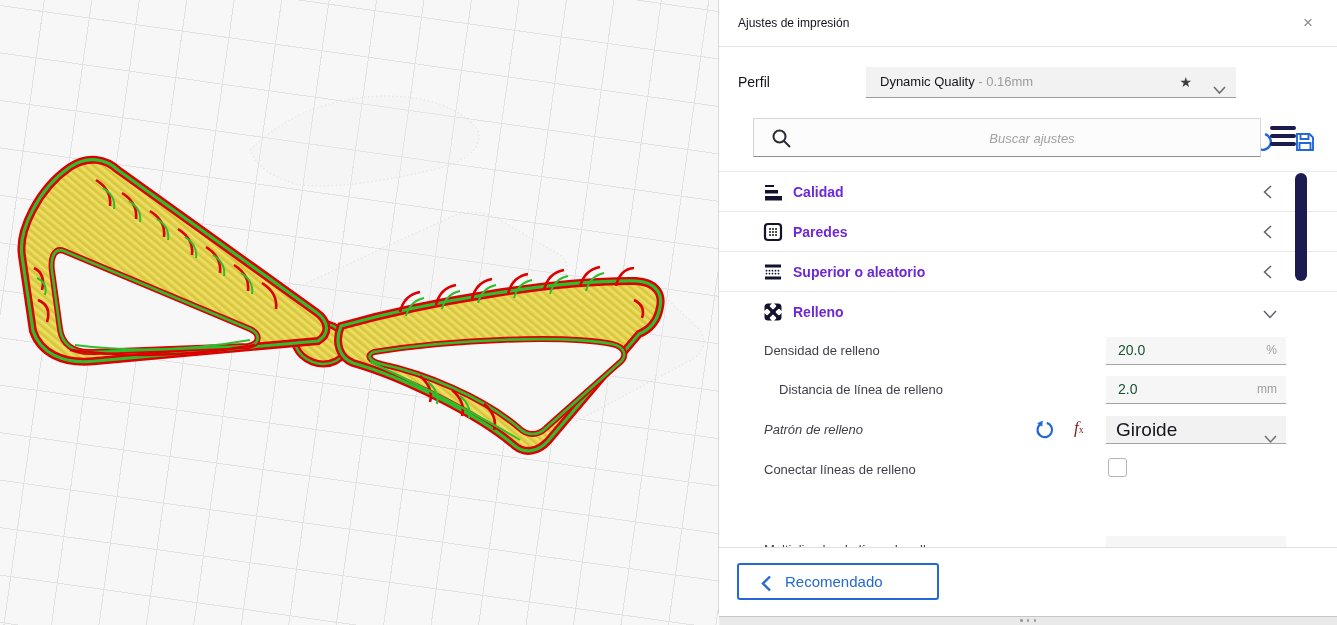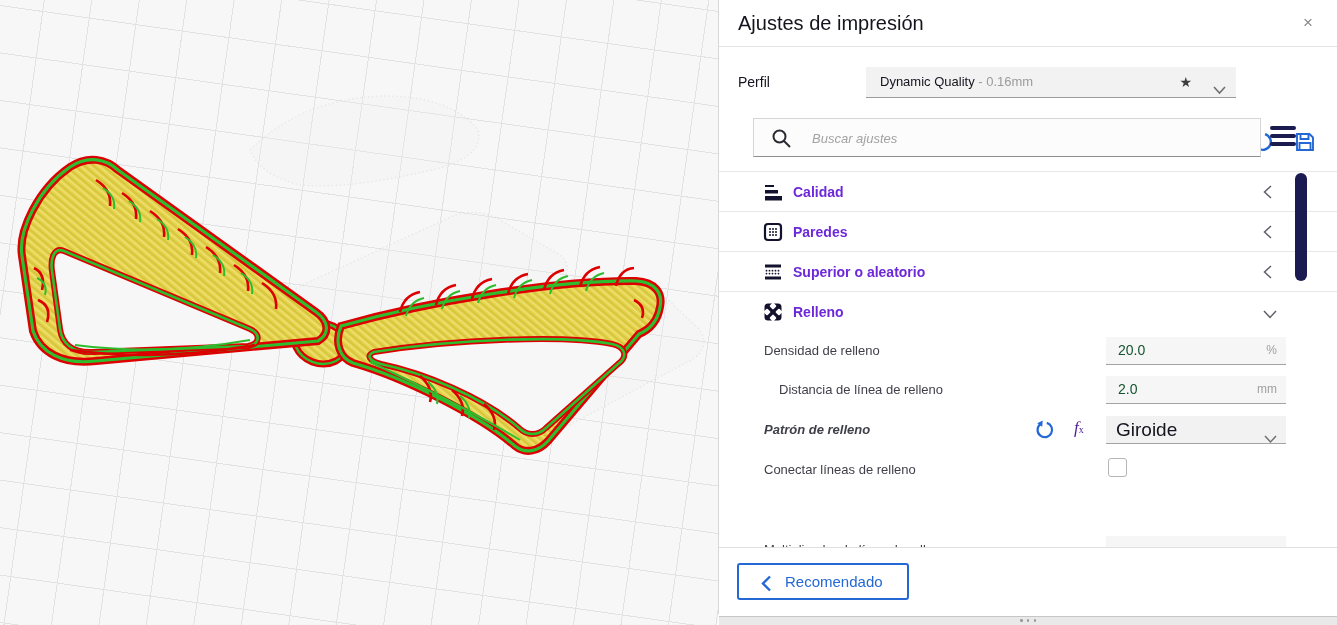--- a/index.html
+++ b/index.html
@@ -9,37 +9,37 @@
   .viewport::before{content:"";position:absolute;left:-25%;top:-25%;width:160%;height:160%;
     background-image:
       repeating-linear-gradient(97deg,#e2e2e2 0 1px,transparent 1px 47px),
       repeating-linear-gradient(7deg,#e2e2e2 0 1px,transparent 1px 47px);
     transform:rotate(1deg);}
   .model-svg{position:absolute;left:0;top:0;}
   
   .panel{position:absolute;left:718px;top:0;width:619px;height:614px;background:#ffffff;
     border-left:1px solid #d8d8d8;box-sizing:border-box;color:#14141e;}
   .title-bar{position:absolute;left:0;top:0;width:100%;height:47px;border-bottom:1px solid #e3e3e3;box-sizing:border-box;}
-  .title-bar .t{position:absolute;left:19px;top:0;line-height:47px;font-size:20px;color:#14141e;}
+  .title-bar .t{position:absolute;left:19px;top:0;line-height:47px;font-size:12px;color:#14141e;}
   .close-btn{position:absolute;right:18px;top:12px;width:22px;height:22px;line-height:22px;text-align:center;
     font-size:17px;color:#8a8a8a;cursor:pointer;}
   .profile-row{position:absolute;left:0;top:60px;width:100%;height:46px;}
   .profile-label{position:absolute;left:19px;top:7px;height:31px;line-height:31px;font-size:14px;}
   .profile-dd{position:absolute;left:147px;top:7px;width:370px;height:31px;background:#f2f2f2;
     border-bottom:1px solid #9c9c9c;box-sizing:border-box;font-size:13px;line-height:30px;cursor:pointer;}
   .profile-dd .val{margin-left:14px;color:#14141e;}
   .profile-dd .suffix{color:#9b9b9b;}
   .profile-dd .star{position:absolute;right:44px;top:0;color:#3f3f3f;font-size:14px;}
   .profile-dd .chev{position:absolute;right:10px;top:9px;}
   .icon-btn{position:absolute;top:71px;width:24px;height:24px;cursor:pointer;}
   .search-box{position:absolute;left:34px;top:118px;width:508px;height:39px;background:#fcfcfc;
     border:1px solid #d6d6d6;border-bottom:1px solid #8f8f8f;box-sizing:border-box;}
   .search-box svg{position:absolute;left:17px;top:9px;}
   .search-box input{position:absolute;left:56px;top:0;width:440px;height:37px;border:none;background:transparent;
-    outline:none;font-size:13px;font-style:italic;color:#3b82f6;font-family:"Liberation Sans",sans-serif;}
+    outline:none;font-size:13px;font-style:italic;color:#3b82f6;font-family:"Liberation Sans",sans-serif;text-align:center;}
   .search-box input::placeholder{color:#a2a2a2;font-style:italic;}
   .hamburger{position:absolute;left:551px;top:126px;width:28px;height:22px;cursor:pointer;}
   .hamburger div{width:26px;height:3.5px;background:#1b1b4f;border-radius:2px;margin:0 0 4.5px 0;}
   .setting-list{position:absolute;left:0;top:170px;width:100%;height:377px;overflow:hidden;}
   .cat-row{position:absolute;left:0;width:100%;height:40px;border-top:1px solid #e8e8e8;box-sizing:border-box;cursor:pointer;}
   .cat-row .cicon{position:absolute;left:44px;top:10px;}
   .cat-row .clabel{position:absolute;left:74px;top:0;line-height:40px;font-size:14px;font-weight:bold;color:#6d28d9;}
   .cat-row .cchev{position:absolute;left:544px;top:13px;}
   .set-row{position:absolute;left:0;width:100%;height:40px;}
   .set-label{position:absolute;top:0;line-height:40px;font-size:13px;color:#3f3f49;}
@@ -50,21 +50,21 @@
   .num-field .unit{position:absolute;right:9px;top:0;line-height:27px;font-size:12px;color:#a0a0a0;}
   .dd-field{position:absolute;left:387px;top:6px;width:180px;height:28px;background:#f2f2f2;
     border-bottom:1px solid #a3a3a3;box-sizing:border-box;font-size:19px;line-height:27px;cursor:pointer;}
   .dd-field .val{margin-left:10px;}
   .dd-field .chev{position:absolute;right:9px;top:8px;}
   .checkbox{position:absolute;left:389px;top:8px;width:19px;height:19px;background:#fff;
     border:1px solid #b5b5b5;border-radius:3px;box-sizing:border-box;cursor:pointer;}
   .row-icon{position:absolute;cursor:pointer;}
   .scrollbar{position:absolute;left:576px;top:173px;width:12px;height:108px;background:#1b1b52;border-radius:6px;}
   .footer{position:absolute;left:0;top:547px;width:100%;height:67px;border-top:1px solid #e0e0e0;box-sizing:border-box;}
-  .rec-btn{position:absolute;left:18px;top:15px;width:172px;height:37px;border:2px solid #2368d4;border-radius:3px;
+  .rec-btn{position:absolute;left:18px;top:15px;width:202px;height:37px;border:2px solid #2368d4;border-radius:3px;
     background:#fff;box-sizing:border-box;color:#2368d4;font-size:15px;cursor:pointer;}
   .rec-btn svg{position:absolute;left:22px;top:10px;}
   .rec-btn span{position:absolute;left:46px;top:0;line-height:33px;}
   .bottom-strip{position:absolute;left:719px;top:616px;width:618px;height:8px;background:#e9e9e9;
     border-top:1px solid #c6c6c6;border-bottom:1px solid #c6c6c6;box-sizing:content-box;}
   .bottom-strip .dots{position:absolute;left:50%;top:2px;width:16px;margin-left:-8px;display:flex;justify-content:space-between;}
   .bottom-strip .dots i{width:2.5px;height:2.5px;border-radius:50%;background:#9a9a9a;display:block;}
 </style>
 </head>
 <body>
@@ -302,28 +302,28 @@
 
     <div class="set-row" style="top:200px;">
       <span class="set-label" style="left:60px;">Distancia de línea de relleno</span>
       <div class="num-field">
         <input value="2.0" style="">
         <span class="unit">mm</span>
       </div>
     </div>
 
     <div class="set-row" style="top:240px;">
-      <span class="set-label" style="left:45px;font-style:italic;font-weight:bold;">Patrón de relleno</span>
+      <span class="set-label" style="left:45px;font-style:italic;">Patrón de relleno</span>
       <span class="row-icon" style="left:316px;top:10px;">
         <svg width="20" height="20" viewBox="0 0 22 22">
           <path d="M6,4.5 A8,8 0 1 0 13,3.2" fill="none" stroke="#2368d4" stroke-width="2.4"></path>
           <polygon points="8.5,0.5 2.5,3.5 8,7.5" fill="#2368d4"></polygon>
         </svg>
       </span>
-      <span class="row-icon" style="left:355px;top:8px;font-family:'Liberation Serif',serif;font-style:italic;font-size:17px;color:#4c1d95;">f<span style="font-size:10px;font-style:normal;">x</span></span>
+      <span class="row-icon" style="left:355px;top:8px;font-family:'Liberation Serif',serif;font-style:italic;font-size:17px;color:#7f1d1d;">f<span style="font-size:10px;font-style:normal;">x</span></span>
       <div class="dd-field">
         <span class="val">Giroide</span>
         <span class="chev">
           <svg width="13" height="9" viewBox="0 0 13 9">
               <polyline points="1,1 6.5,7 12,1" fill="none" stroke="#6f6f6f" stroke-width="1.5"></polyline>
             </svg>
         </span>
       </div>
     </div>
 

